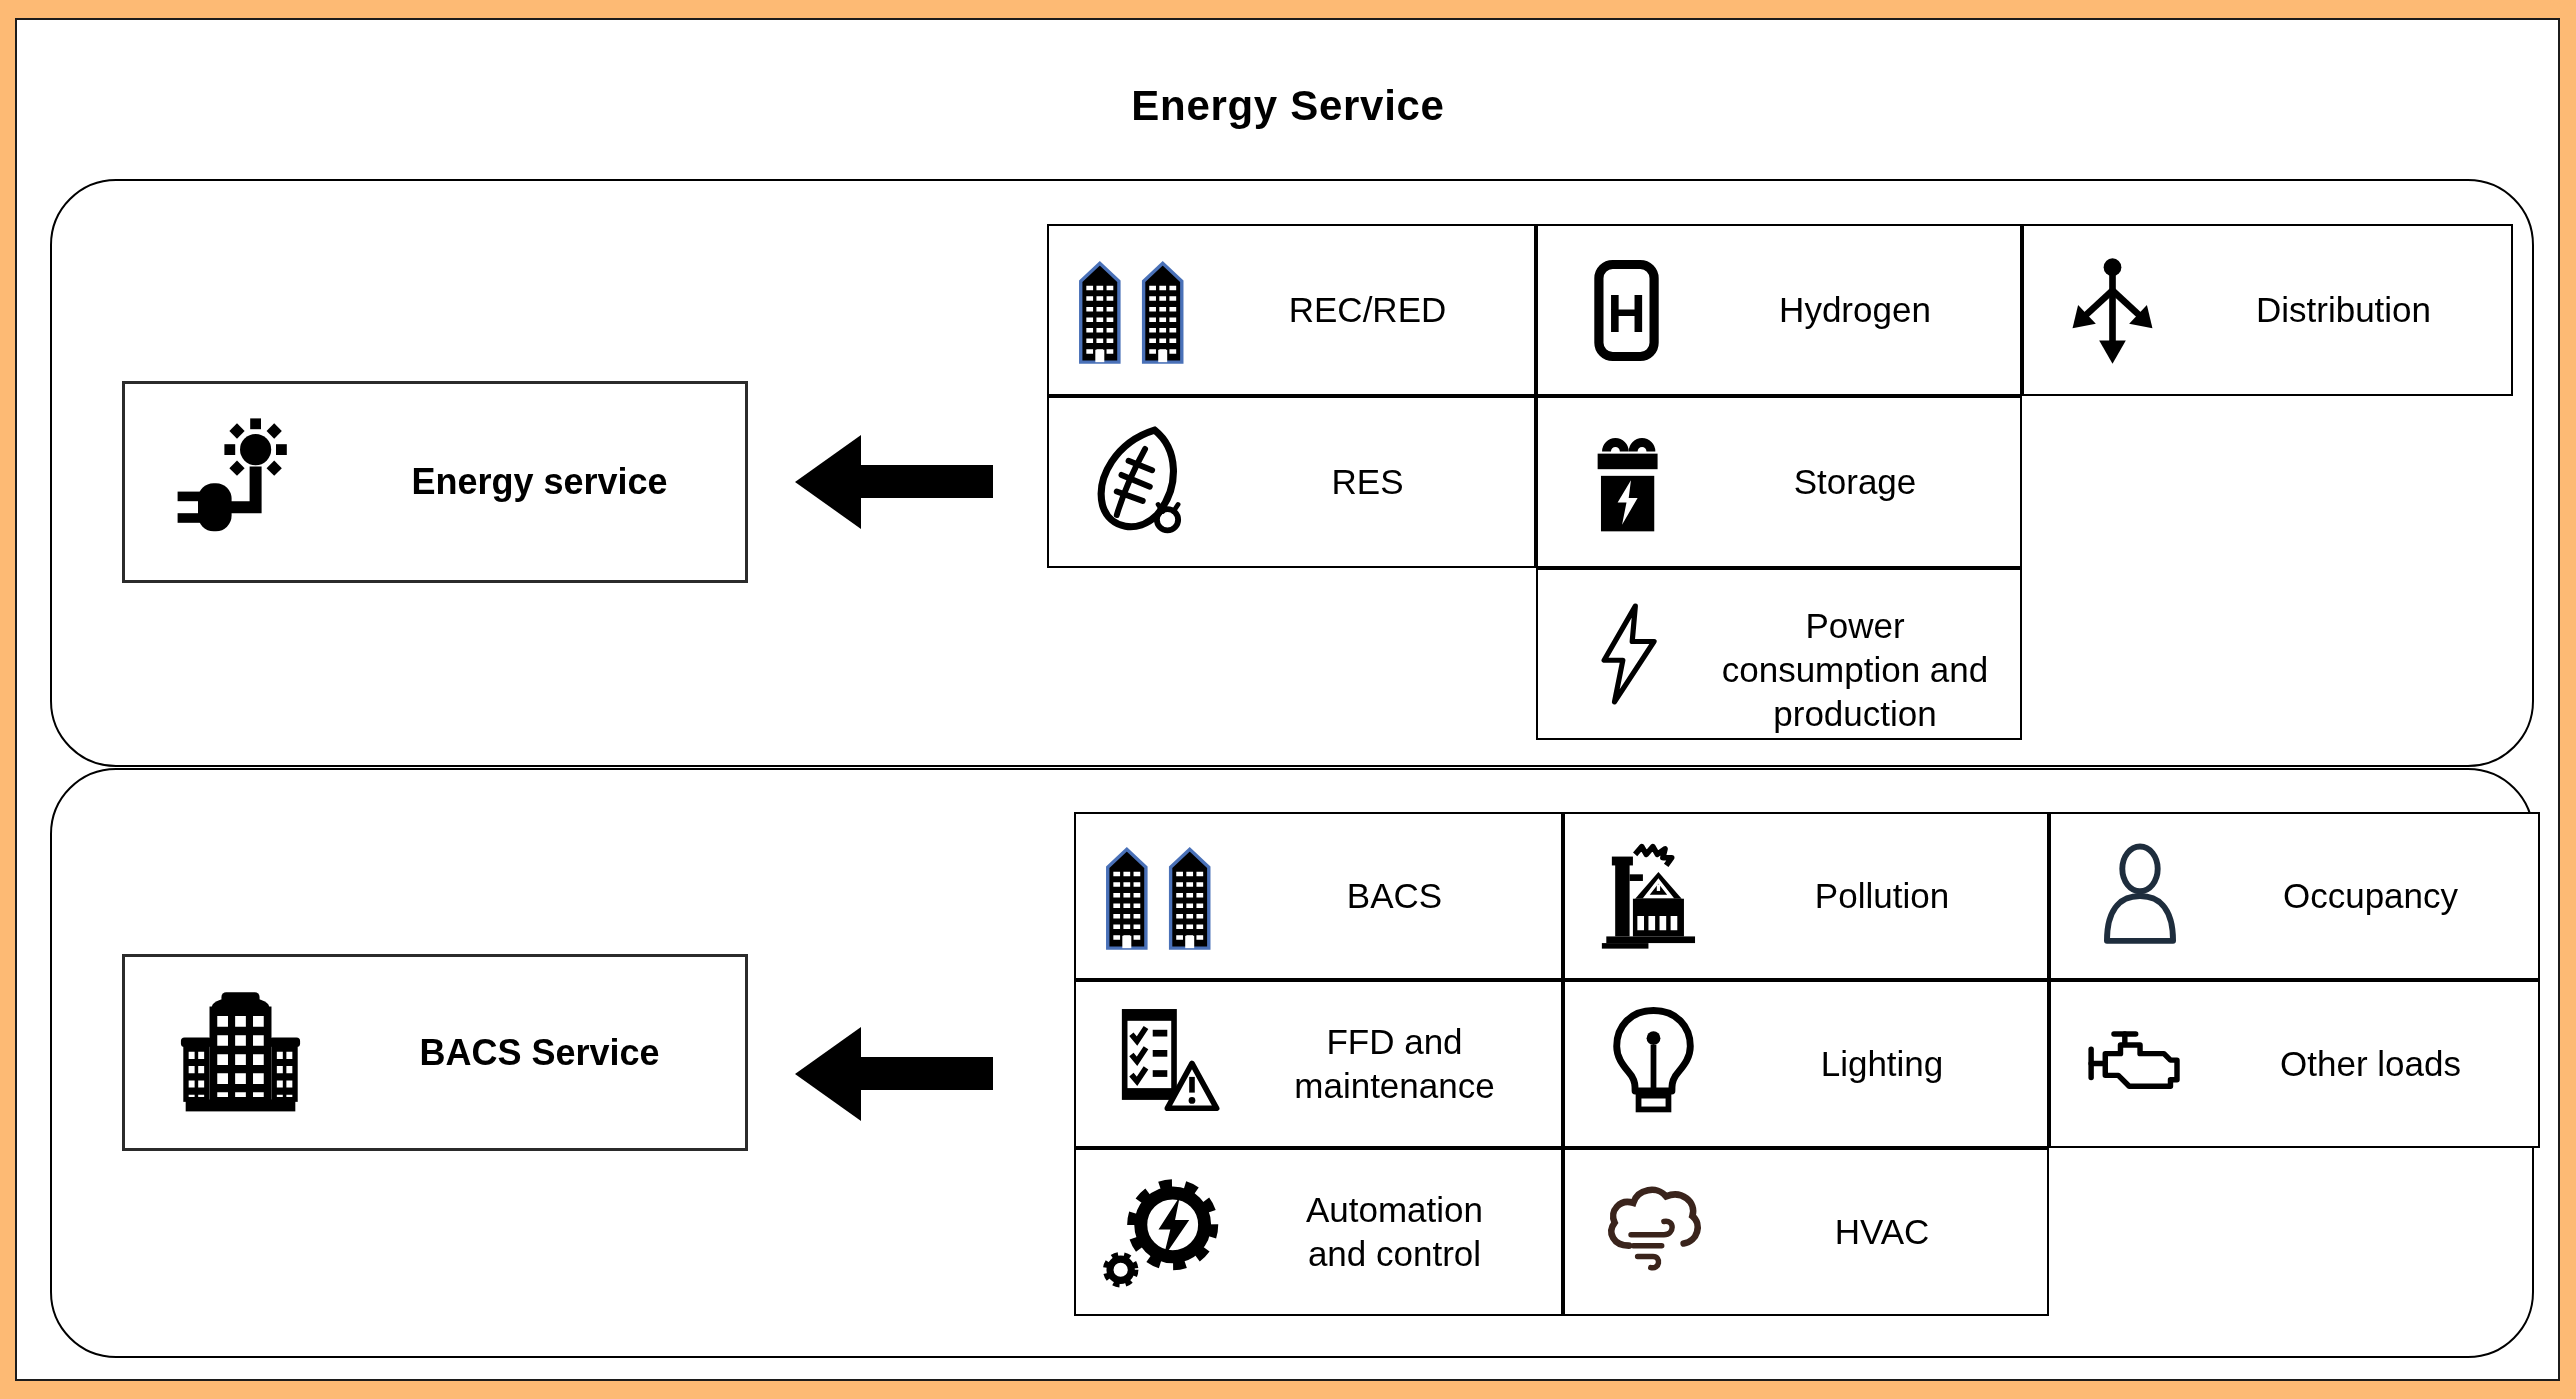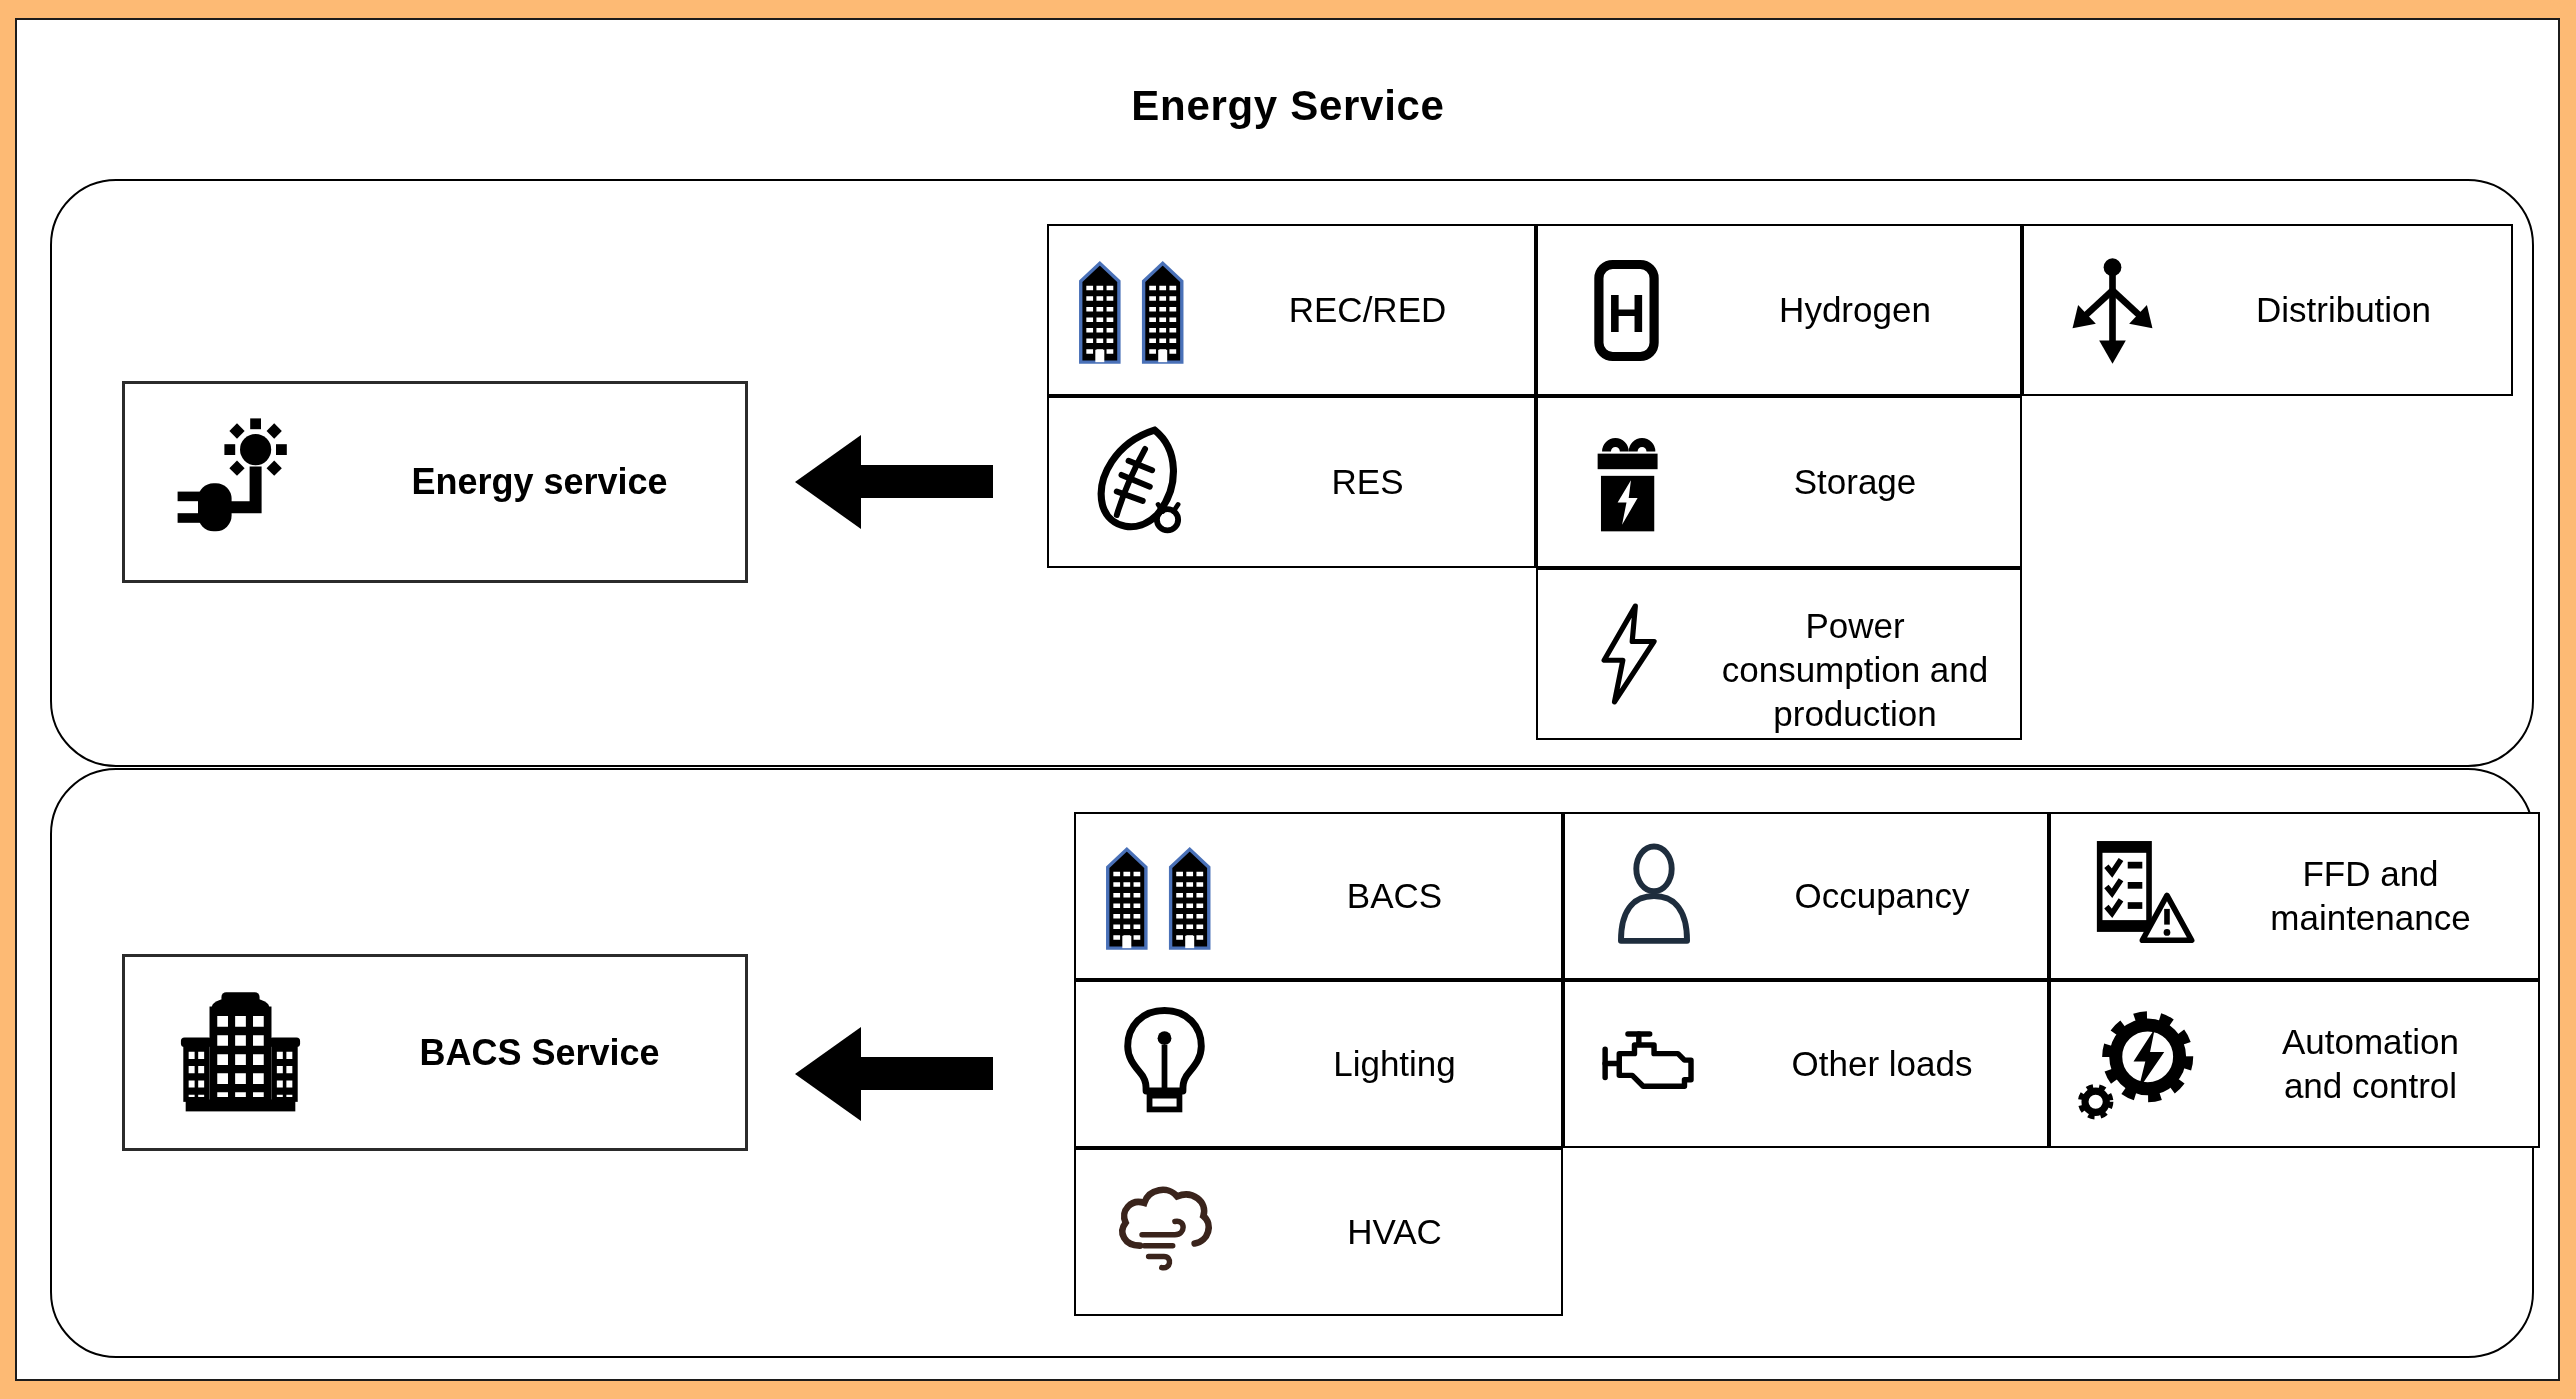--- a/index.html
+++ b/index.html
@@ -250,20 +250,40 @@
                 <path d="M96 28 V92"></path>
             </g>
             <rect x="83" y="85" width="8" height="11" fill="#fff"></rect>
           </svg>
         </span>
         <span class="cell-label">
             <span>BACS</span>
           </span>
       </div>
 
+      <div class="cell">
+        <span class="icon-wrap">
+          <svg width="122" height="115" viewBox="0 0 110 100">
+            <rect x="17" y="14" width="19" height="8" fill="#000"></rect>
+            <rect x="20" y="20" width="13" height="66" fill="#000"></rect>
+            <path d="M38 12 l6 -7 4 7 6 -7 4 7 7 -5 -2 8 8 0 -5 7" stroke="#000" stroke-width="5" fill="none" stroke-linejoin="round"></path>
+            <rect x="33" y="30" width="12" height="6" fill="#000"></rect>
+            <polygon points="59,28 80,52 38,52" fill="#000"></polygon>
+            <polygon points="59,36 70,50 48,50" fill="none" stroke="#fff" stroke-width="3"></polygon>
+            <line x1="59" y1="39" x2="59" y2="45" stroke="#fff" stroke-width="3"></line>
+            <rect x="36" y="52" width="46" height="34" fill="#000"></rect>
+            <path d="M40 74 H80" stroke="#fff" stroke-width="13" stroke-dasharray="6 4"></path>
+            <rect x="12" y="86" width="80" height="6" fill="#000"></rect>
+            <rect x="8" y="92" width="42" height="5" fill="#000"></rect>
+          </svg>
+        </span>
+        <span class="cell-label">
+            <span>Pollution</span>
+          </span>
+      </div>
 
       <div class="cell">
         <span class="icon-wrap">
           <svg width="118" height="118" viewBox="0 0 100 100" fill="none" stroke="#1e2d3d">
             <ellipse cx="50" cy="27" rx="15" ry="19" stroke-width="5"></ellipse>
             <path d="M22 88 C22 58 36 50 50 50 C64 50 78 58 78 88 Z" stroke-width="5" stroke-linejoin="round"></path>
           </svg>
         </span>
         <span class="cell-label">
             <span>Occupancy</span>

